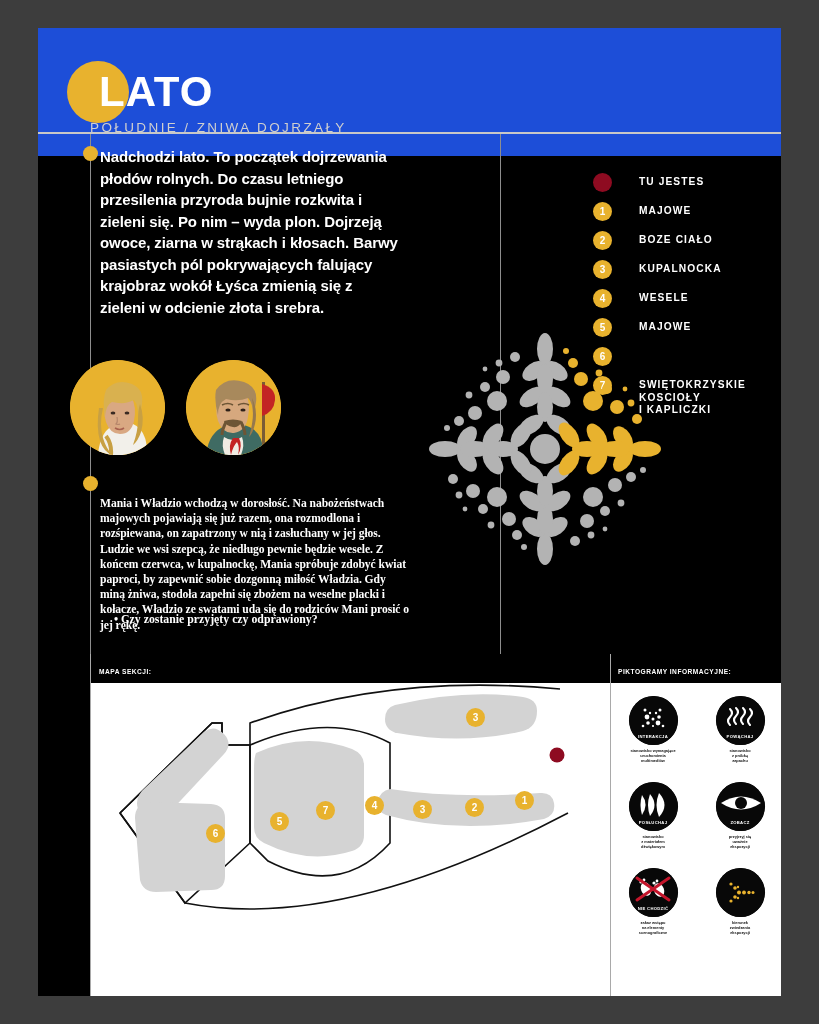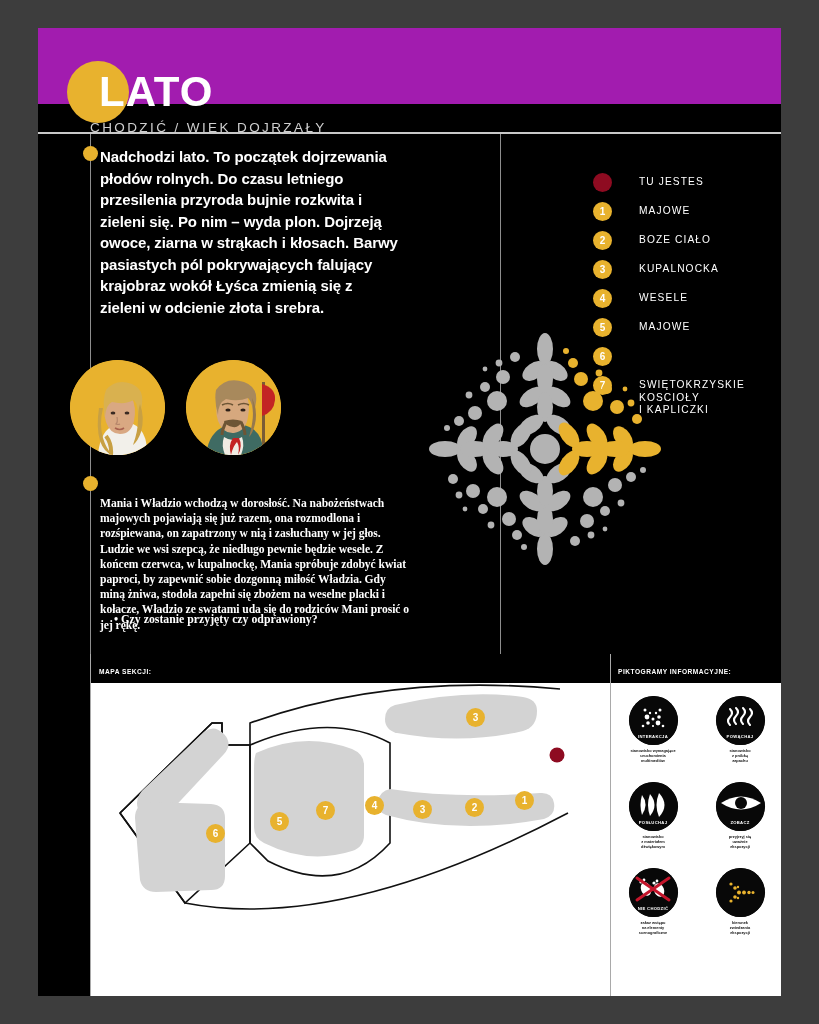--- a/index.html
+++ b/index.html
@@ -10,21 +10,21 @@
     font-family:"Liberation Sans",sans-serif;
     overflow:hidden;
   }
   .page{
     position:absolute;left:38px;top:28px;
     width:743px;height:968px;
     background:#000;
   }
 
   
-  .header{position:absolute;left:0;top:0;width:743px;height:76px;background:#a21caf;}
+  .header{position:absolute;left:0;top:0;width:743px;height:128px;background:#1d4ed8;}
   .logo-dot{
     position:absolute;left:29px;top:33px;width:62px;height:62px;
     border-radius:50%;background:#e8b22e;
   }
   .logo-title{
     position:absolute;left:61px;top:40px;
     font-size:42px;font-weight:bold;color:#fff;letter-spacing:1px;
     line-height:48px;
   }
   .logo-sub{
@@ -68,21 +68,21 @@
   
   .legend{position:absolute;left:555px;top:145px;width:170px;}
   .legend-row{position:relative;margin-bottom:9px;min-height:20px;}
   .legend-badge{
     position:absolute;left:0;top:0;width:19px;height:19px;border-radius:50%;
     background:#e8b22e;color:#fff;font-size:10px;font-weight:bold;
     display:flex;align-items:center;justify-content:center;
   }
   .legend-badge.here{background:#8e0b21;}
   .legend-label{
-    margin-left:46px;font-size:10.2px;font-weight:normal;color:#fff;
+    margin-left:46px;font-size:10.2px;font-weight:bold;color:#fff;
     letter-spacing:1.1px;line-height:12.6px;padding-top:3px;white-space:pre-line;
   }
 
   
   .ornament{position:absolute;left:372px;top:288px;width:270px;height:265px;}
 
   
   .bot-labelbar{position:absolute;left:0;top:626px;width:743px;height:29px;background:#000;}
   .bot-label{
     position:absolute;font-size:6.6px;font-weight:bold;color:#fff;letter-spacing:0.5px;
@@ -120,21 +120,21 @@
   }
 </style>
 </head>
 <body>
 
 <div class="page">
 
   <div class="header">
     <div class="logo-dot"></div>
     <div class="logo-title">LATO</div>
-    <div class="logo-sub">CHODZIĆ / WIEK DOJRZAŁY</div>
+    <div class="logo-sub">POŁUDNIE / ZNIWA DOJRZAŁY</div>
   </div>
   <div class="hdr-rule"></div>
 
   <div class="vdiv a"></div>
   <div class="vdiv b"></div>
 
   <div class="bullet-dot" style="left:45px;top:118px;"></div>
   <div class="intro">Nadchodzi lato. To początek dojrzewania płodów rolnych. Do czasu letniego przesilenia przyroda bujnie rozkwita i zieleni się. Po nim – wyda plon. Dojrzeją owoce, ziarna w strąkach i kłosach. Barwy pasiastych pól pokrywających falujący krajobraz wokół Łyśca zmienią się z zieleni w odcienie złota i srebra.</div>
 
   <div class="portrait" style="left:32px;top:332px;">

